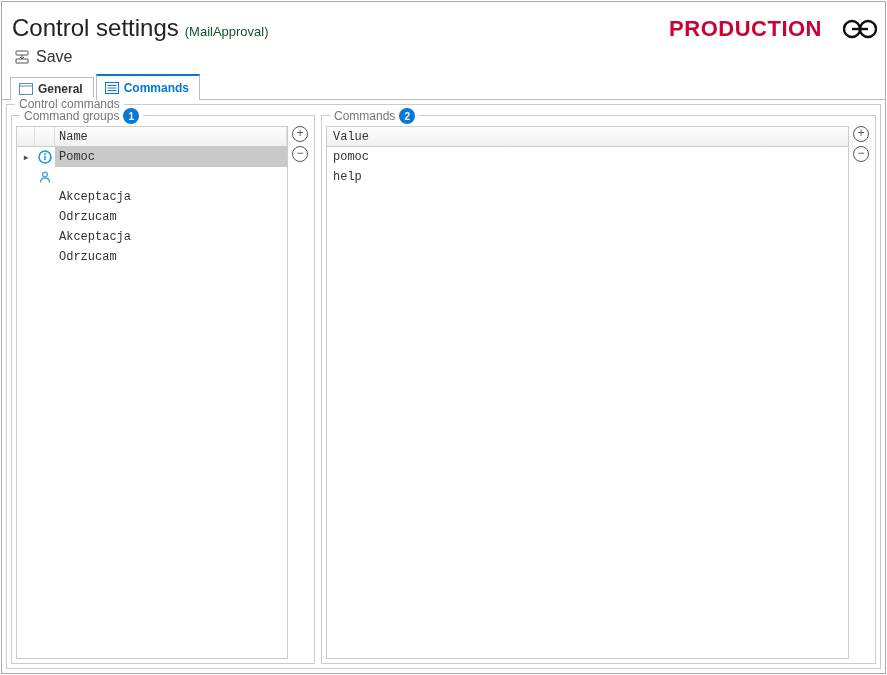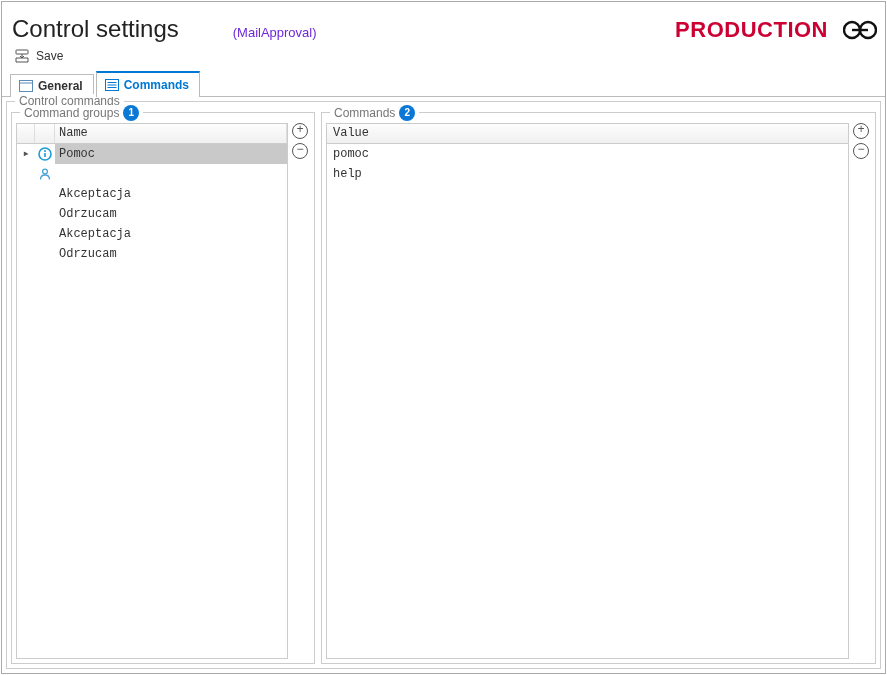--- a/index.html
+++ b/index.html
@@ -25,33 +25,33 @@
   }
   .header {
     display: flex;
     align-items: flex-end;
     justify-content: space-between;
     padding: 6px 8px 0 10px;
     height: 42px;
   }
   .header-left { display: flex; align-items: baseline; gap: 6px; }
   .page-title { font-size: 24px; font-weight: 400; color: #222; }
-  .page-subtitle { font-size: 13px; color: #6d28d9; margin-left: 48px; }
-  .env-right { display: flex; align-items: center; gap: 15px; }
+  .page-subtitle { font-size: 13px; color: #14532d; }
+  .env-right { display: flex; align-items: center; gap: 21px; }
   .env-label { font-size: 22px; font-weight: 600; color: #cc0033; letter-spacing: 0.5px; }
   .env-logo svg { display: block; }
 
   .toolbar {
     padding: 6px 8px 8px 12px;
     display: flex;
     align-items: center;
     gap: 6px;
   }
   .save-icon svg { display: block; }
-  .save-label { font-size: 12px; color: #333; }
+  .save-label { font-size: 16px; color: #333; }
 
   .tabs-row {
     display: flex;
     align-items: flex-end;
     border-bottom: 1px solid #bbb;
     padding-left: 8px;
     height: 26px;
     gap: 0;
     font-weight: bold;
   }

